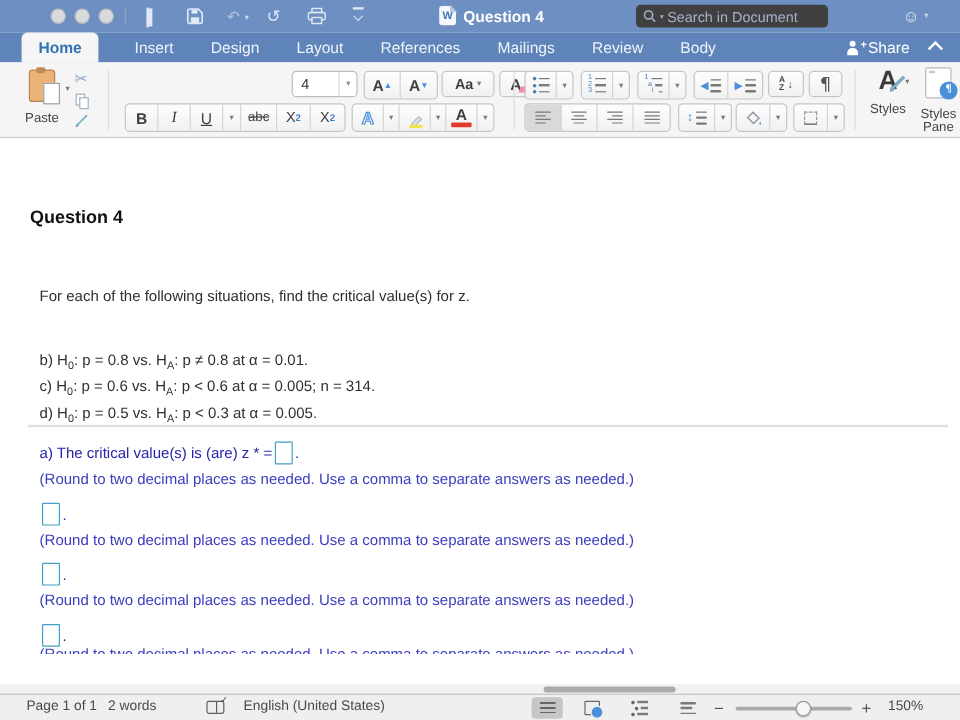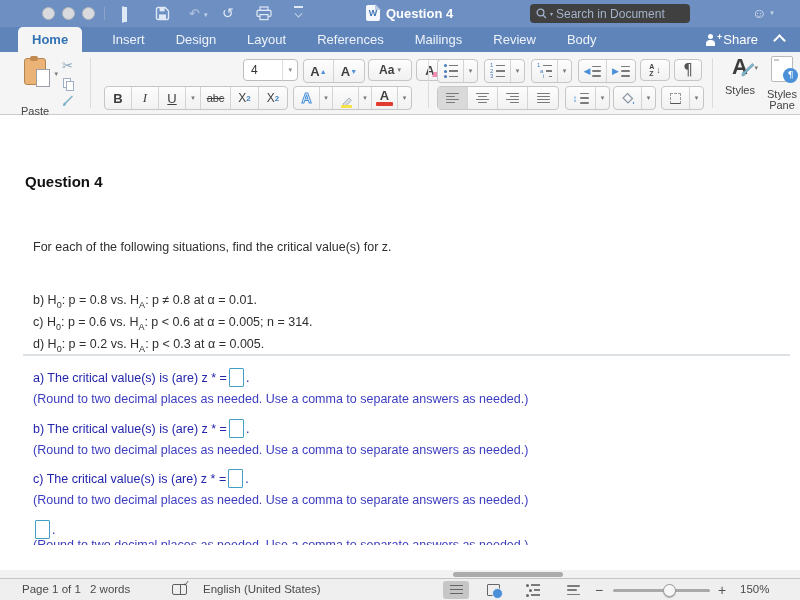--- a/index.html
+++ b/index.html
@@ -180,21 +180,21 @@
     <span>Share</span>
   </div>
   <span class="chev-up"></span>
 </div>
 
 <div class="ribbon">
 
   <div class="abs" style="left:12px;top:6px;width:46px;text-align:center">
     <span style="display:inline-block" class="clipboard"></span>
     <span class="caret" style="position:absolute;right:0;top:12px">▾</span>
-    <div class="rlabel" style="position:static;margin-top:16px">Paste</div>
+    <div class="rlabel" style="position:static;margin-top:3px">Paste</div>
   </div>
   <span class="small-ic" style="left:62px;top:6px">✂</span>
   <span class="copy-ic" style="left:63px;top:26px"></span>
   <span class="small-ic" style="left:62px;top:42px">
     <svg width="13" height="13" viewBox="0 0 13 13">
         <path d="M1 12c2 0 3-1 3.2-2.6L11 2.6 10 1.4 3.2 8.2C1.8 8.4 1 9.6 1 12z" fill="#7fb3c8"></path>
       </svg>
   </span>
   <span class="vsep" style="left:90px"></span>
 
@@ -456,40 +456,38 @@
   </div>
 </div>
 
 <div class="docarea">
   <div class="doc-heading">Question 4</div>
 
   <div class="blacktxt" style="top:125px">For each of the following situations, find the critical value(s) for z.</div>
 
   <div class="blacktxt" style="top:178px"><span>b) H</span><sub>0</sub><span>: p = 0.8 vs. H</span><sub>A</sub><span>: p ≠ 0.8 at α = 0.01.</span></div>
   <div class="blacktxt" style="top:200px"><span>c) H</span><sub>0</sub><span>: p = 0.6 vs. H</span><sub>A</sub><span>: p &lt; 0.6 at α = 0.005; n = 314.</span></div>
-  <div class="blacktxt" style="top:222px"><span>d) H</span><sub>0</sub><span>: p = 0.2 vs. H</span><sub>A</sub><span>: p &lt; 0.3 at α = 0.005.</span></div>
+  <div class="blacktxt" style="top:222px"><span>d) H</span><sub>0</sub><span>: p = 0.5 vs. H</span><sub>A</sub><span>: p &lt; 0.3 at α = 0.005.</span></div>
 
   <div class="divider"></div>
 
   <div class="stmtline" style="top:253px">
     <span>a) The critical value(s) is (are) z * =</span>
     <input class="ansbox" style="">
     <span>.</span>
   </div>
   <div class="noteline" style="top:277px">(Round to two decimal places as needed. Use a comma to separate answers as needed.)</div>
 
   <div class="stmtline" style="top:304px">
-    <span>b) The critical value(s) is (are) z * =</span>
     <input class="ansbox" style="">
     <span>.</span>
   </div>
   <div class="noteline" style="top:328px">(Round to two decimal places as needed. Use a comma to separate answers as needed.)</div>
 
   <div class="stmtline" style="top:354px">
-    <span>c) The critical value(s) is (are) z * =</span>
     <input class="ansbox" style="">
     <span>.</span>
   </div>
   <div class="noteline" style="top:378px">(Round to two decimal places as needed. Use a comma to separate answers as needed.)</div>
 
   <div class="stmtline" style="top:405px">
     <input class="ansbox" style="">
     <span>.</span>
   </div>
   <div class="noteline" style="top:423px">(Round to two decimal places as needed. Use a comma to separate answers as needed.)</div>

